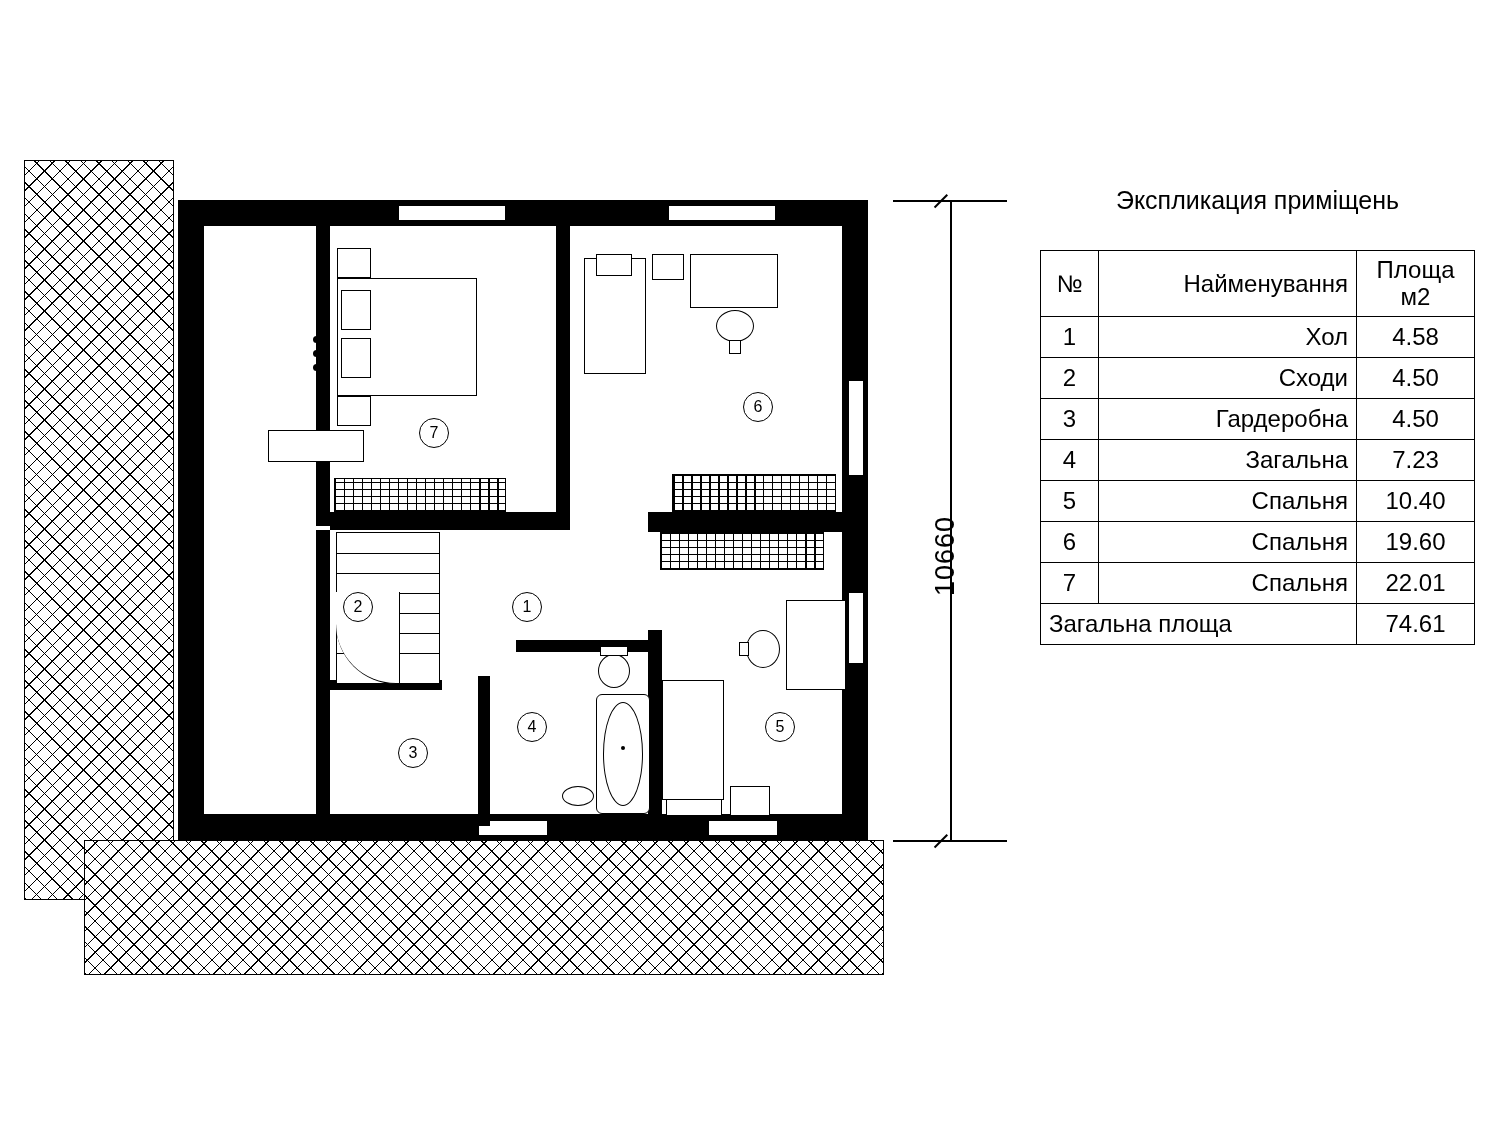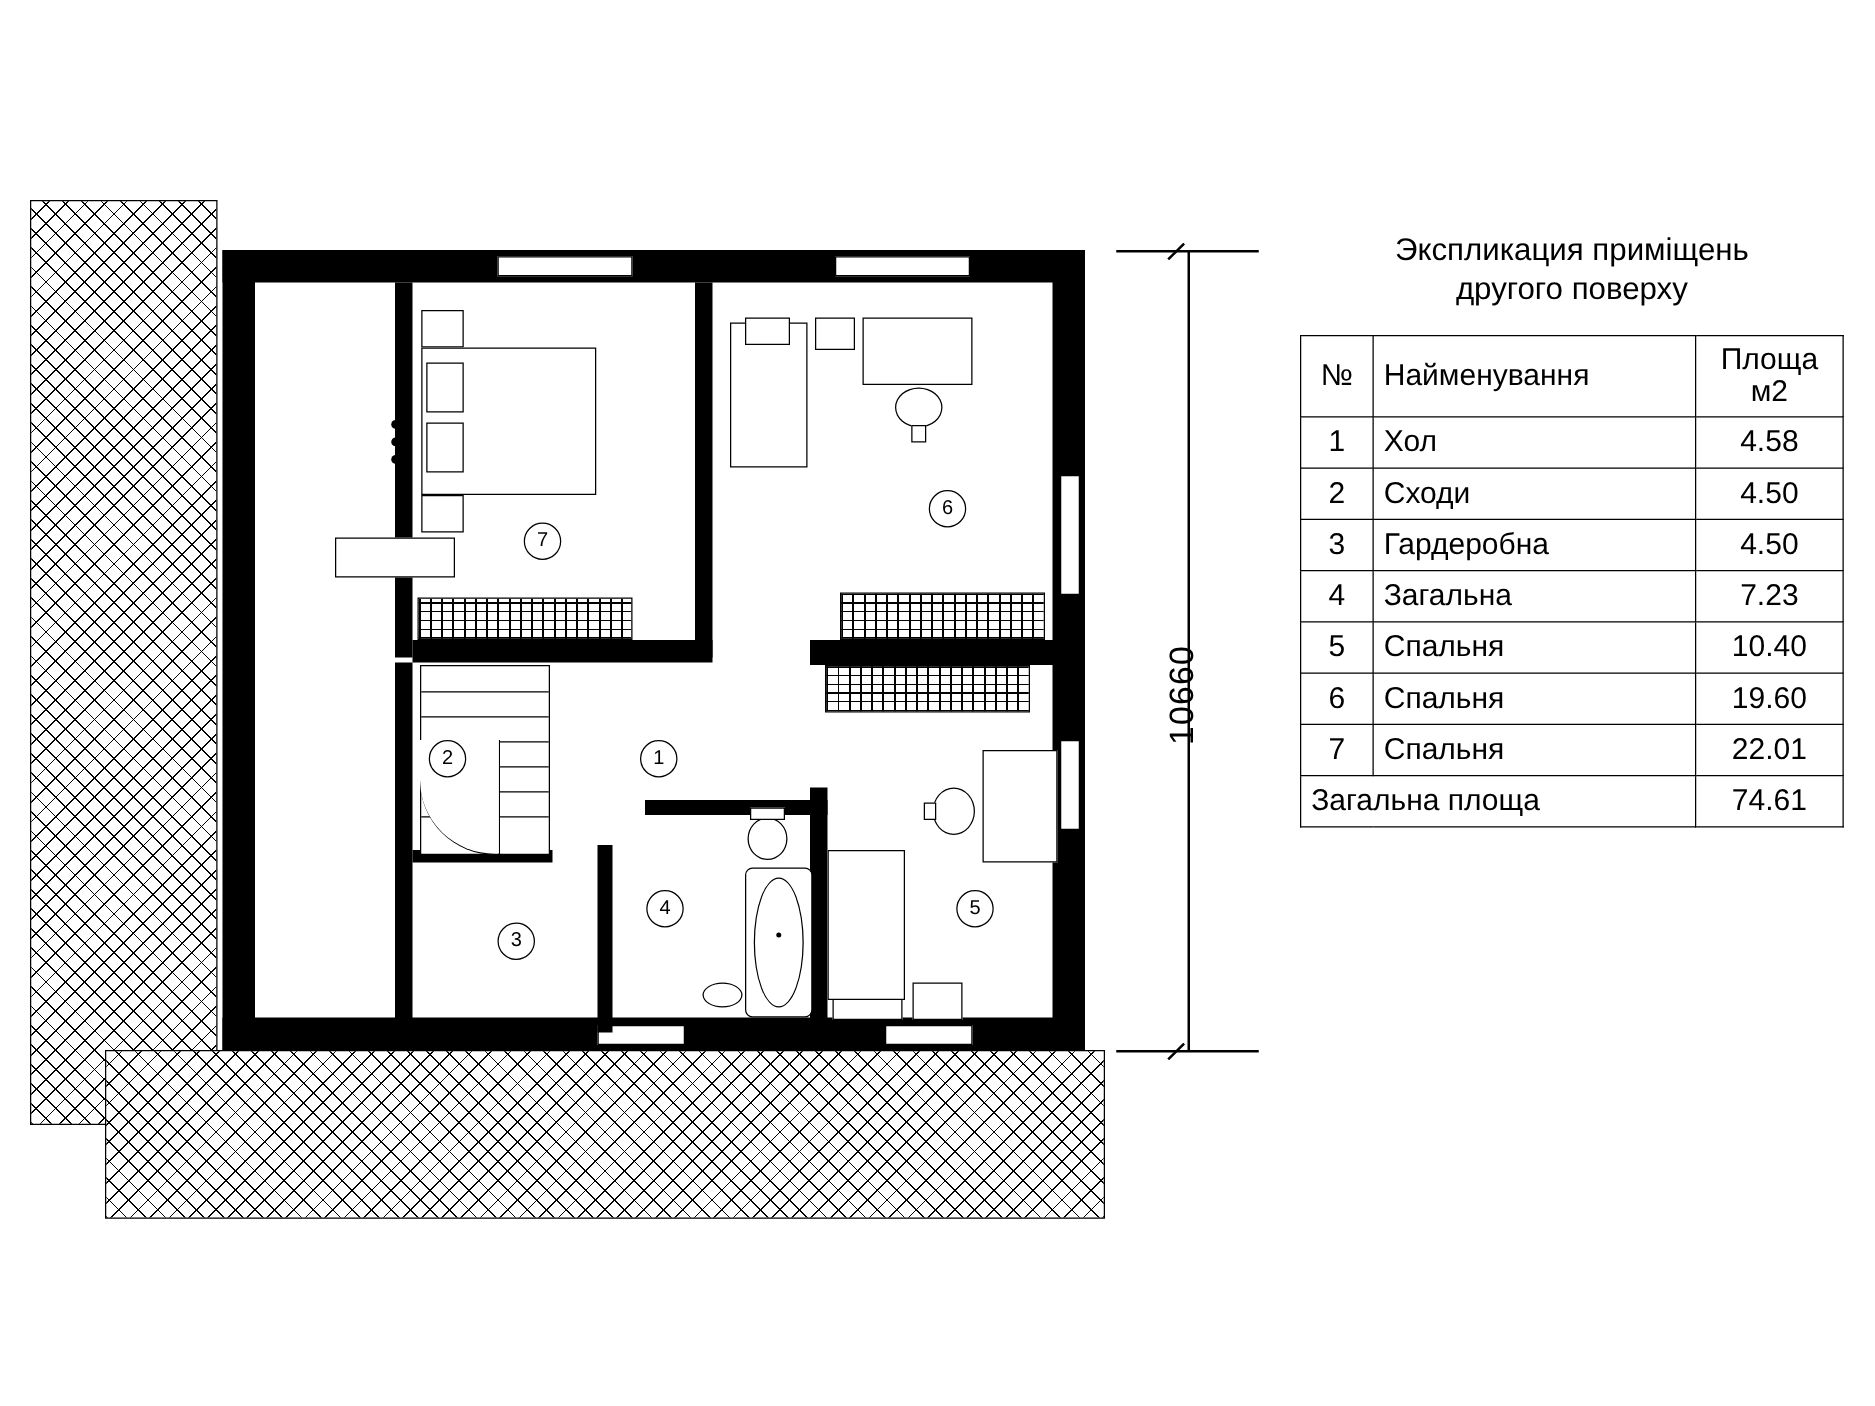--- a/index.html
+++ b/index.html
@@ -119,38 +119,38 @@
     position: absolute;
     left: 1040px;
     top: 185px;
     width: 435px;
   }
   .panel-title {
     text-align: center;
     font-size: 25px;
     color: #000;
     line-height: 1.25;
-    margin-bottom: 20px;
+    margin-bottom: 34px;
   }
   table.expl {
     border-collapse: collapse;
     width: 435px;
     table-layout: fixed;
   }
   table.expl td, table.expl th {
     border: 1.5px solid #000;
     font-size: 24px;
     font-weight: normal;
     color: #000;
     padding: 6px 8px;
     height: 34px;
     box-sizing: border-box;
   }
   .c-num { width: 58px; text-align: center; }
-  .c-name { text-align: left; padding-left: 14px; }
+  .c-name { text-align: right; padding-left: 14px; }
   .c-area { width: 118px; text-align: center; }
   .hdr-area { text-align: center; line-height: 1.1; }
   .total-label { }
 </style>
 </head>
 <body>
 
 <div id="root">
 
   <div class="plan">
@@ -248,21 +248,20 @@
     <div class="dim-line" style="left:893px; top:840px; width:114px; height:1.5px;"></div>
     <div class="dim-line" style="left:940px; top:192px; width:1.5px; height:18px; transform:rotate(45deg);"></div>
     <div class="dim-line" style="left:940px; top:832px; width:1.5px; height:18px; transform:rotate(45deg);"></div>
     <div class="dim-text" style="left:930px; top:596px;">10660</div>
 
   </div>
 
   <div class="panel">
     <div class="panel-title">
       <div>Экспликация приміщень</div>
-      <div>другого поверху</div>
     </div>
 
     <table class="expl">
       <tbody>
         <tr>
           <th class="c-num">№</th>
           <th class="c-name">Найменування</th>
           <th class="c-area hdr-area">
             <div>Площа</div>
             <div>м2</div>

